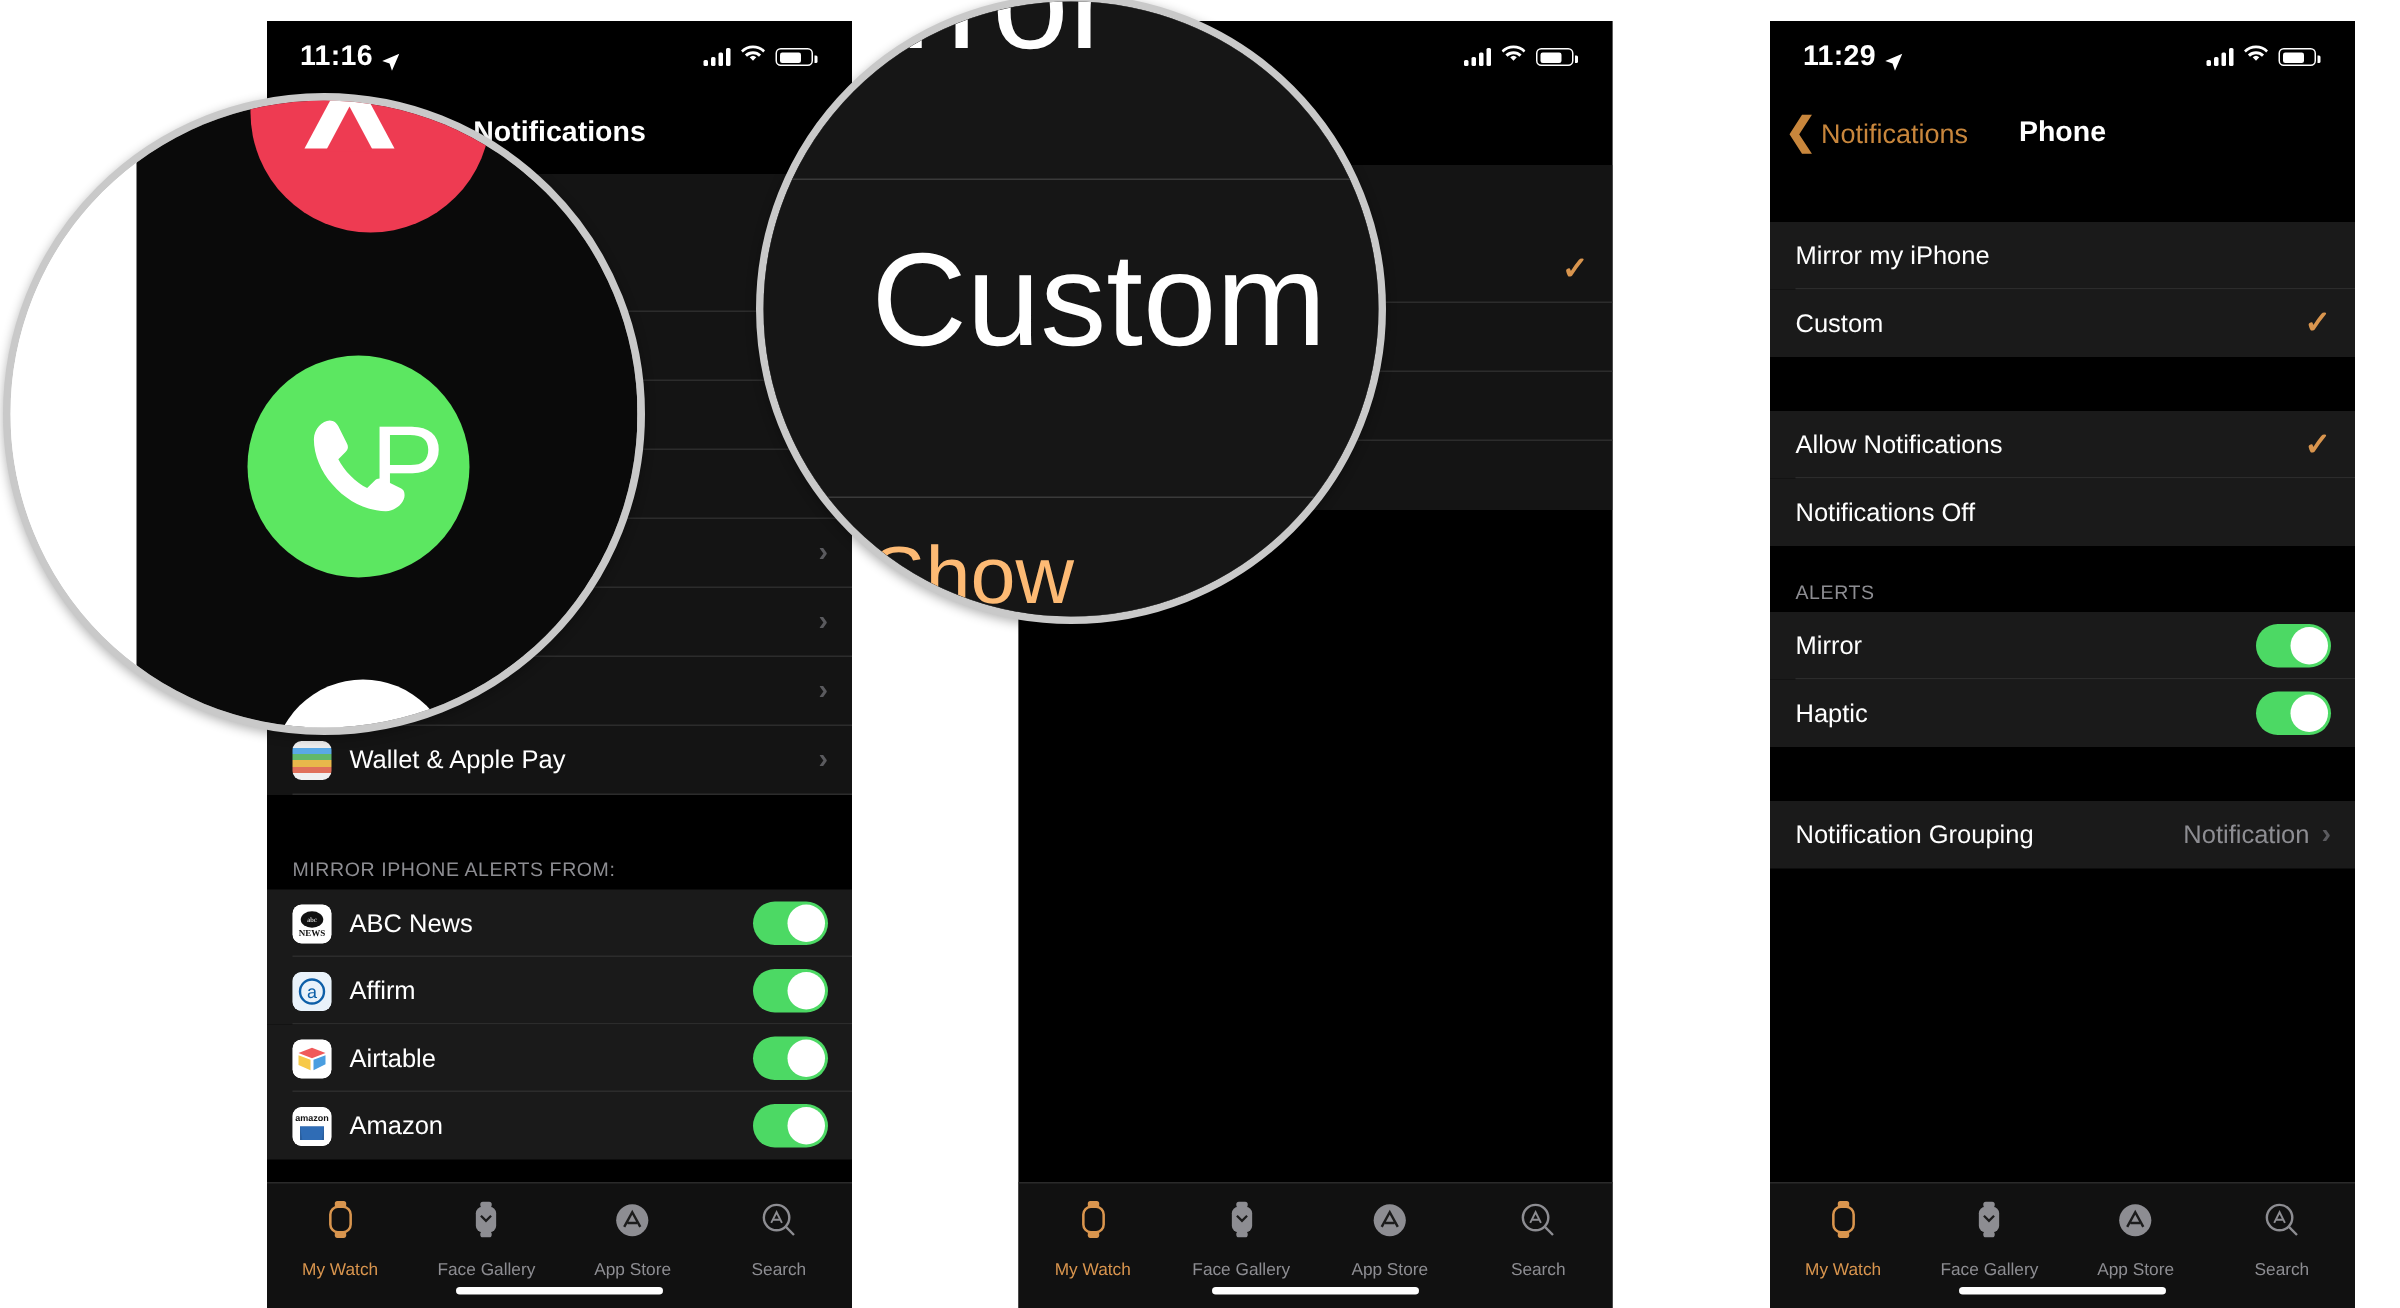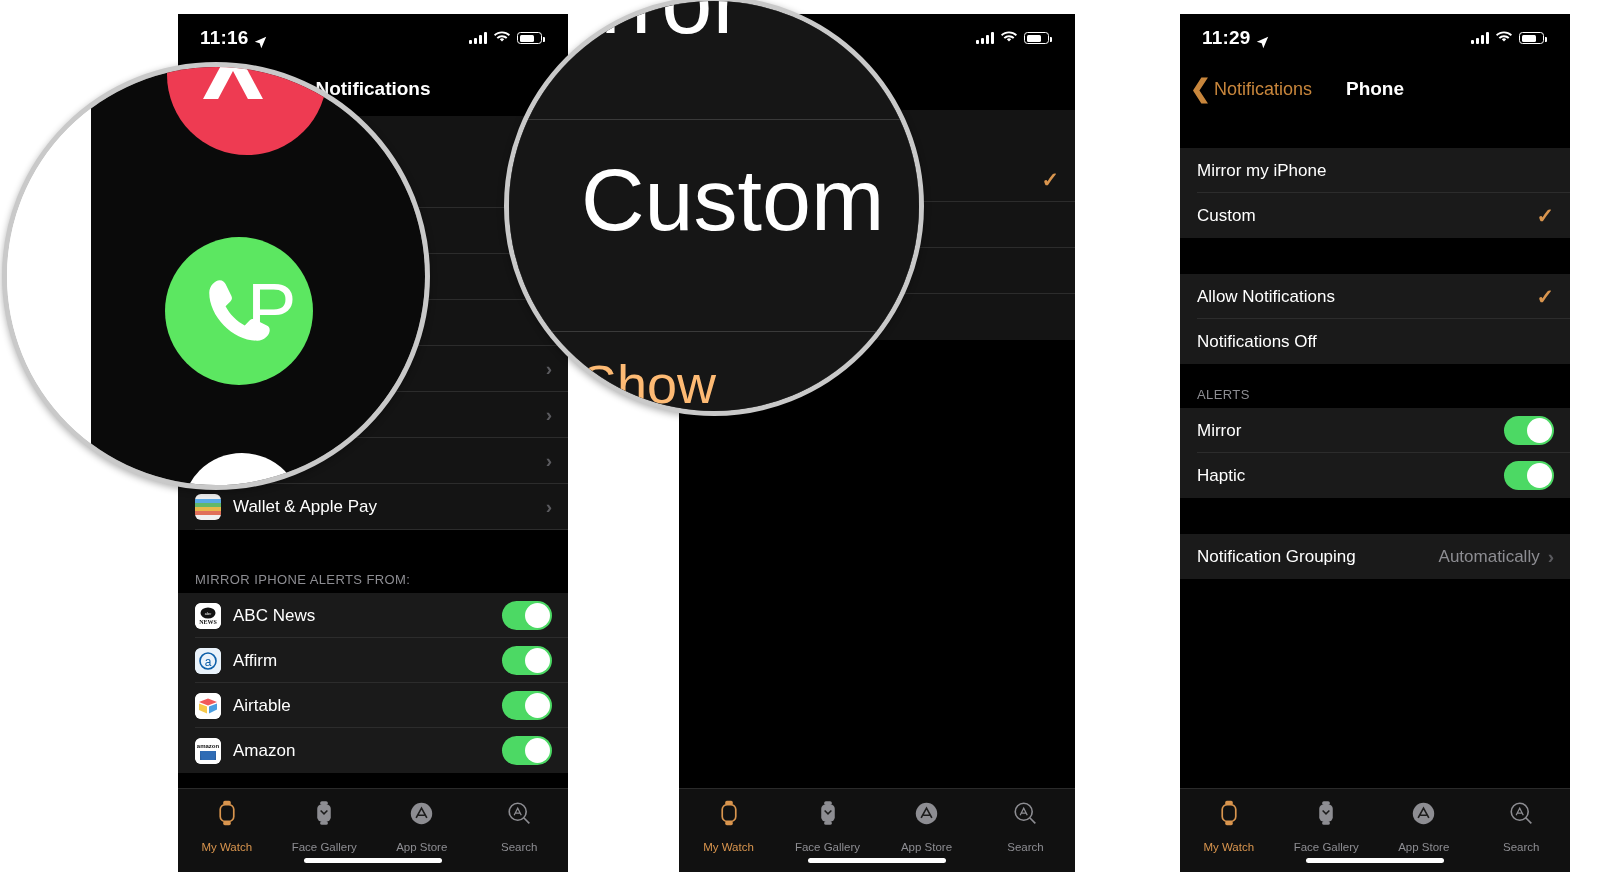--- a/index.html
+++ b/index.html
@@ -433,21 +433,21 @@
         </div>
         <div class="row nodiv">
           <span class="label">Haptic</span>
           <span class="toggle"></span>
         </div>
 
         <div class="gap" style="height:36px;"></div>
 
         <div class="row nodiv">
           <span class="label">Notification Grouping</span>
-          <span class="value">Automatically</span>
+          <span class="value">Notification</span>
           <span class="chev">›</span>
         </div>
       </div>
 
       <div class="tabbar">
         <div class="tab active">
           <span class="ticon">
             <svg viewBox="0 0 26 30" width="22" height="26">
                 <rect x="5" y="5" width="16" height="20" rx="6" fill="none" stroke="#D9954E" stroke-width="2"></rect>
                 <rect x="8.5" y="0.5" width="9" height="5" rx="2" fill="#D9954E"></rect>

